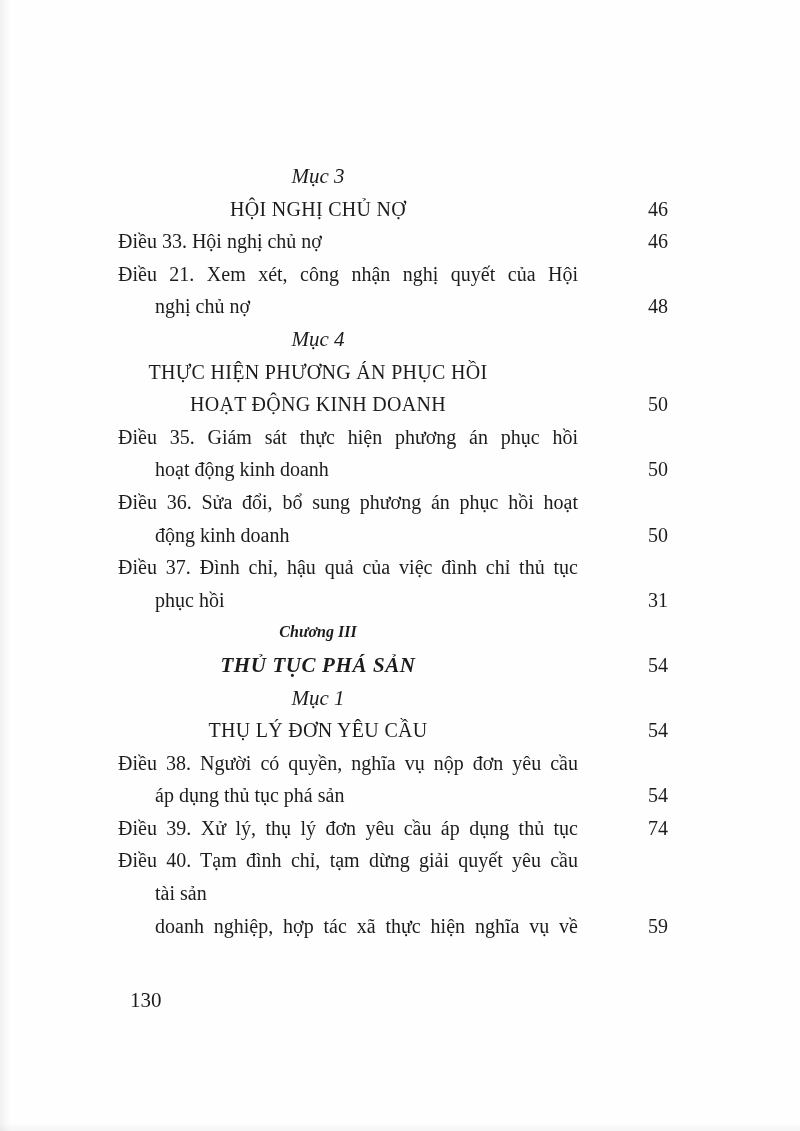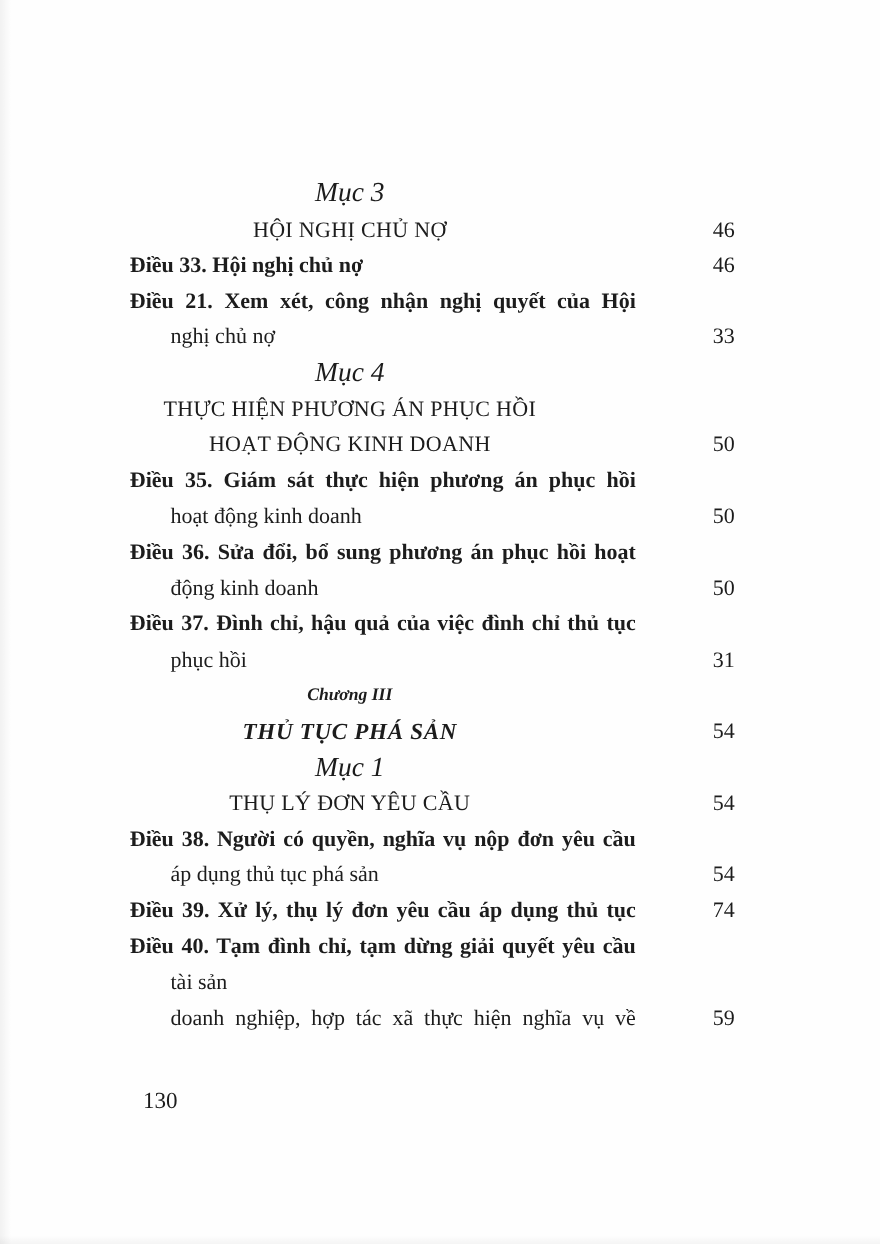--- a/index.html
+++ b/index.html
@@ -49,37 +49,36 @@
     white-space: nowrap;
   }
 
   
   .article .line {
     padding-left: 37px;
     white-space: normal;
   }
   .article .line.first {
     padding-left: 0;
-    font-weight: bold;
   }
   .article .line.just {
     text-align: justify;
     text-align-last: justify;
   }
 
   
   .centered .line {
     text-align: center;
     padding-right: 60px;
     white-space: nowrap;
   }
 
   .section-label .line {
     font-style: italic;
-    font-size: 25px;
+    font-size: 21px;
   }
   .chapter-label .line {
     font-style: italic;
     font-weight: bold;
     font-size: 16px;
   }
   .section-heading .line {
     letter-spacing: 0.3px;
   }
   .chapter-heading .line {
@@ -121,21 +120,21 @@
         <div class="line first">HỘI NGHỊ CHỦ NỢ</div>
         <span class="pagenum">46</span>
       </div>
       <div class="item article">
         <div class="line first">Điều 33. Hội nghị chủ nợ</div>
         <span class="pagenum">46</span>
       </div>
       <div class="item article">
         <div class="line first just">Điều 21. Xem xét, công nhận nghị quyết của Hội</div>
         <div class="line">nghị chủ nợ</div>
-        <span class="pagenum">33</span>
+        <span class="pagenum">48</span>
       </div>
       <div class="item section-label centered">
         <div class="line first">Mục 4</div>
       </div>
       <div class="item section-heading centered">
         <div class="line first">THỰC HIỆN PHƯƠNG ÁN PHỤC HỒI</div>
         <div class="line">HOẠT ĐỘNG KINH DOANH</div>
         <span class="pagenum">50</span>
       </div>
       <div class="item article">

